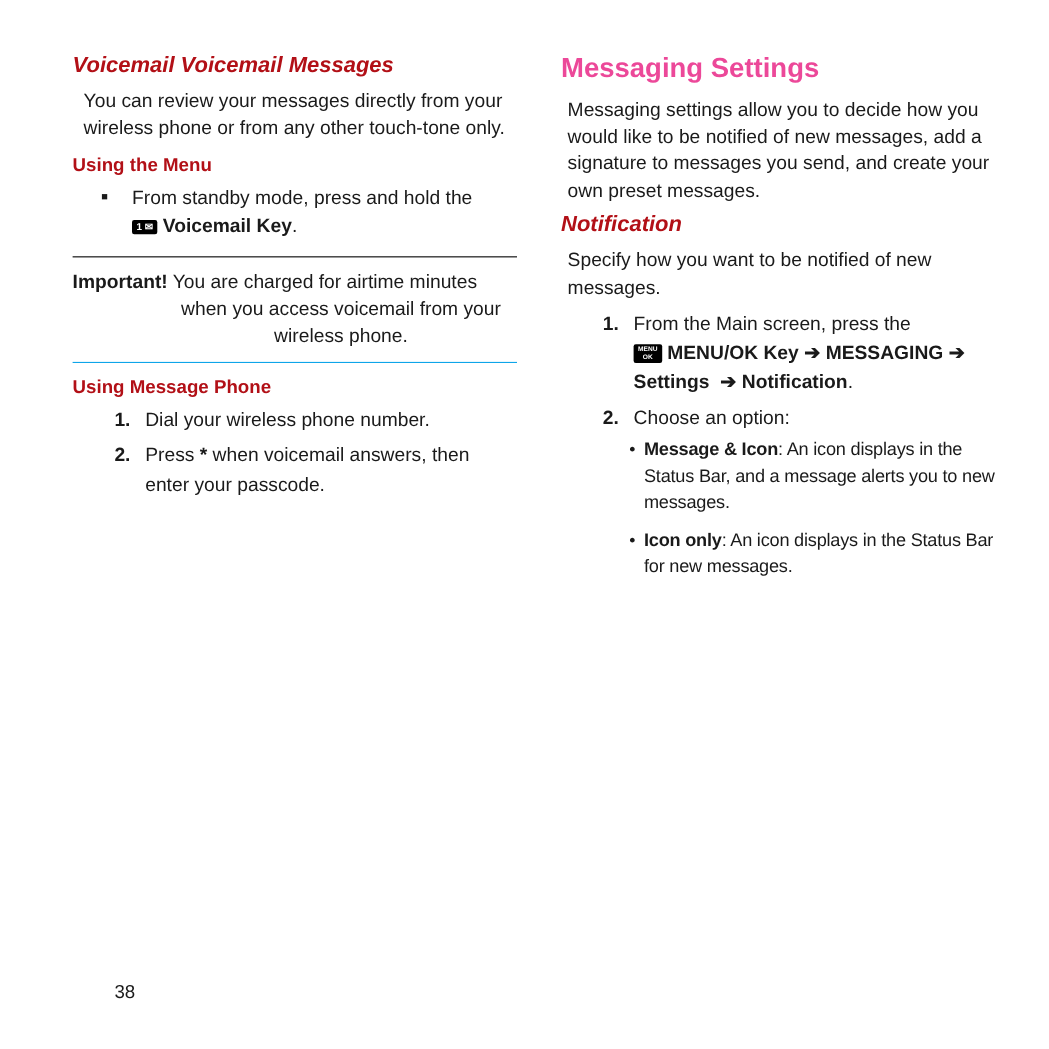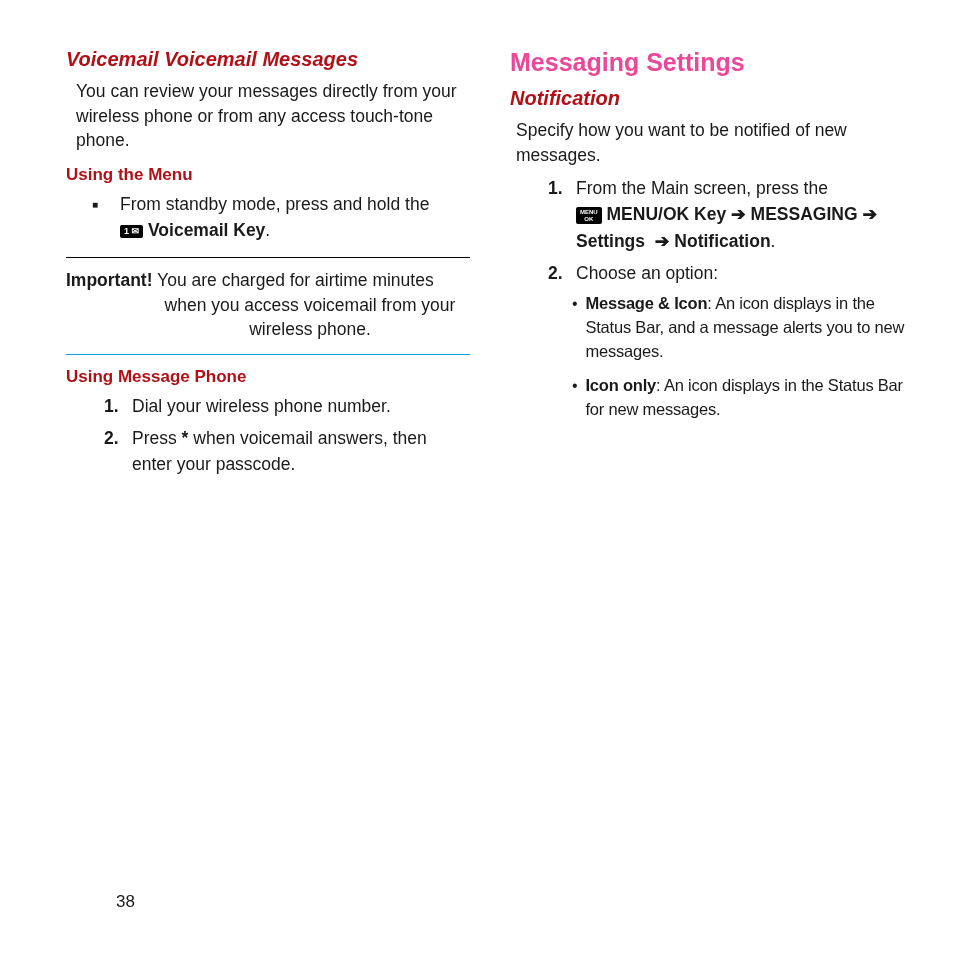--- a/index.html
+++ b/index.html
@@ -111,32 +111,32 @@
       margin-bottom: 10px;
     }
     .sub-bullets .dot {
       margin-right: 8px;
       font-size: 16px;
     }
     .condensed { letter-spacing: -0.2px; }
     .page-num {
       position: absolute;
       bottom: 42px;
-      left: 116px;
+      left: 104px;
       font-size: 17px;
     }
     b { font-weight: bold; }
   </style>
 </head>
 <body>
 
 <div class="columns">
   <div class="col">
     <div class="section-h">Voicemail Voicemail Messages</div>
-    <div class="para">You can review your messages directly from your wireless phone or from any access touch-tone phone.</div>
+    <div class="para">You can review your messages directly from your wireless phone or from any other touch-tone only.</div>
     <div class="sub-h">Using the Menu</div>
     <div class="bullet-row">
       <span class="sq">■</span>
       <span>
         <span>From standby mode, press and hold the </span><br>
         <span class="key-icon">1 ✉</span>
         <b> Voicemail Key</b>.
       </span>
     </div>
     <div class="important-box">
@@ -153,20 +153,21 @@
         <span class="num">2.</span>
         <span class="step-body">
           <span>Press </span><b>*</b><span> when voicemail answers, then enter your passcode.</span>
         </span>
       </li>
     </ol>
   </div>
 
   <div class="col">
     <div class="main-h">Messaging Settings</div>
+    <div class="para2">Messaging settings allow you to decide how you would like to be notified of new messages, add a signature to messages you send, and create your own preset messages.</div>
     <div class="section-h">Notification</div>
     <div class="para2">Specify how you want to be notified of new messages.</div>
     <ol class="steps">
       <li>
         <span class="num">1.</span>
         <span class="step-body">
           <span>From the Main screen, press the </span><br>
           <span class="key-icon" style="font-size:6px;line-height:1.1;">MENU<br>OK</span>
           <b> MENU/OK Key</b>
           <span class="arrow">➔</span>

